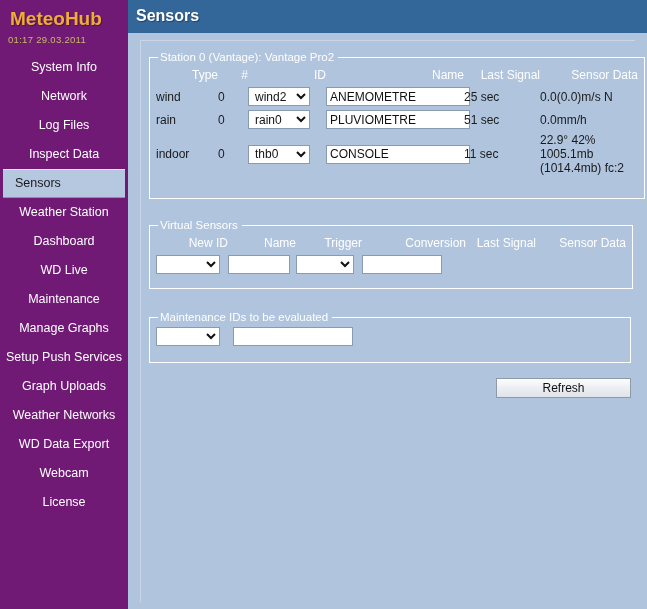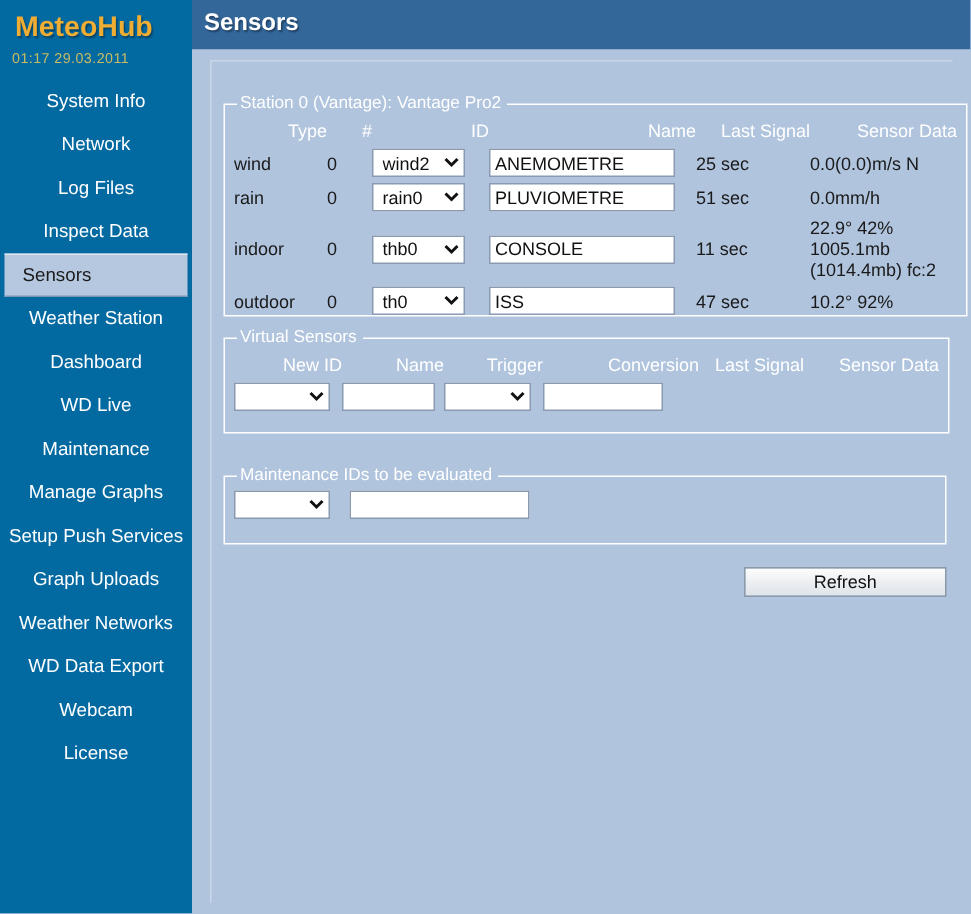--- a/index.html
+++ b/index.html
@@ -21,21 +21,21 @@
     height: 609px;
   }
 
   
   .sidebar {
     position: absolute;
     left: 0;
     top: 0;
     width: 128px;
     height: 609px;
-    background: #0369a1;
+    background: #701a75;
     box-sizing: border-box;
   }
   .brand {
     color: #f0ad33;
     font-size: 19px;
     font-weight: bold;
     padding: 8px 0 0 10px;
     letter-spacing: 0px;
     text-shadow: 1px 1px 1px rgba(0,0,0,0.35);
   }
@@ -122,21 +122,20 @@
     padding: 0 4px 0 2px;
     margin-left: 2px;
   }
 
   #station-box {
     position: absolute;
     left: 8px;
     top: 10px;
     width: 482px;
     height: 148px;
-    margin-top: 12px;
   }
   #virtual-box {
     position: absolute;
     left: 8px;
     top: 178px;
     width: 482px;
     height: 70px;
   }
   #additional-box {
     position: absolute;
@@ -186,21 +185,21 @@
     font-family: "Liberation Sans", sans-serif;
     font-size: 12px;
     background: #ffffff;
     border: 1px solid #8a9ab0;
     color: #111;
     height: 19px;
     padding: 0 3px;
     box-sizing: border-box;
   }
   .sel-id { width: 62px; }
-  .txt-name { width: 124px; }
+  .txt-name { width: 144px; }
 
   .vs-head th {
     color: #ffffff;
     font-weight: normal;
     font-size: 12px;
     text-align: left;
     padding: 1px 0 3px 0;
   }
   .vs-newid { width: 64px; }
   .vs-name  { width: 62px; }
@@ -335,34 +334,20 @@
                 <select class="inp sel-id">
                   <option>thb0</option>
                 </select>
               </td>
               <td>
                 <input class="inp txt-name" type="text" value="CONSOLE" style="">
               </td>
               <td>11 sec</td>
               <td>22.9° 42% 1005.1mb (1014.4mb) fc:2</td>
             </tr>
-            <tr>
-              <td>outdoor</td>
-              <td>0</td>
-              <td>
-                <select class="inp sel-id">
-                  <option>th0</option>
-                </select>
-              </td>
-              <td>
-                <input class="inp txt-name" type="text" value="ISS" style="">
-              </td>
-              <td>47 sec</td>
-              <td>10.2° 92%</td>
-            </tr>
           </tbody>
         </table>
       </fieldset>
 
       <fieldset class="box" id="virtual-box">
         <legend>Virtual Sensors</legend>
         <table class="sensors">
           <colgroup>
             <col class="vcol-1">
               <col class="vcol-2">

